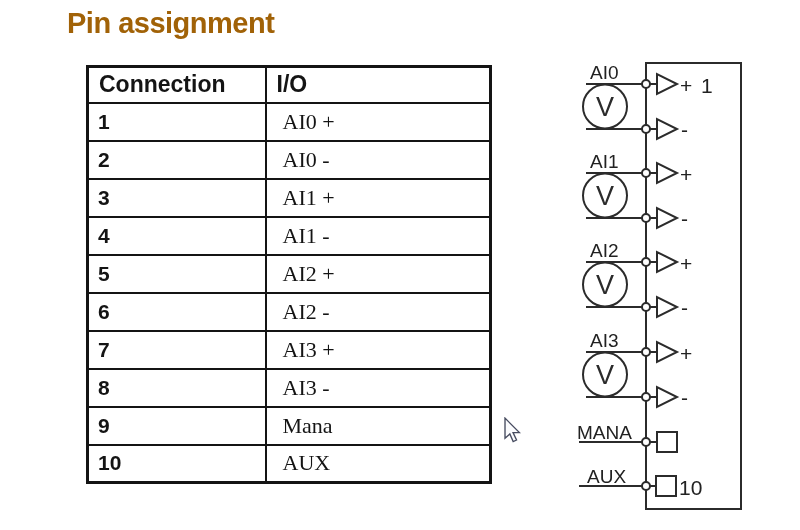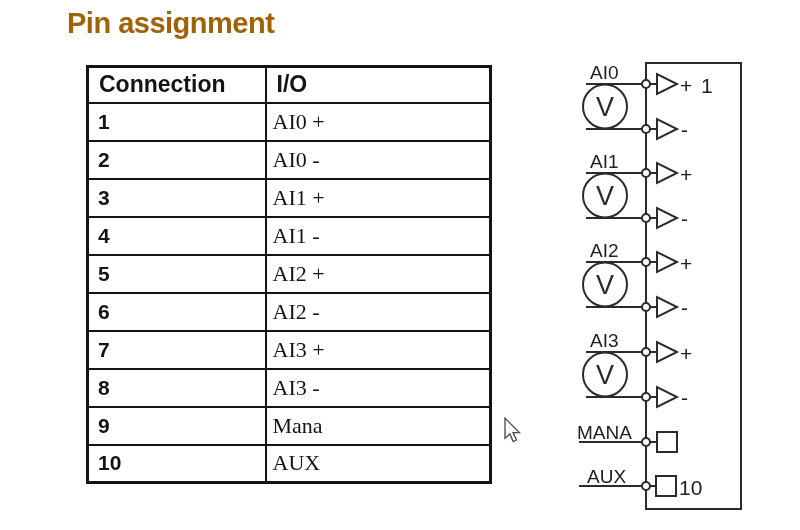--- a/index.html
+++ b/index.html
@@ -33,21 +33,21 @@
   }
   .pin-table th {
     height:36px; text-align:left; padding-left:10px;
     font:bold 23px "Liberation Sans", sans-serif;
   }
   .pin-table td.num {
     height:38px; padding-left:9px;
     font:bold 21px "Liberation Sans", sans-serif;
   }
   .pin-table td.io {
-    padding-left:6px;
+    padding-left:16px;
     font:22px "Liberation Serif", serif;
   }
   svg.diagram { position:absolute; left:555px; top:55px; }
   .box  { fill:none; stroke:#2b2b2b; stroke-width:2; }
   .wire { fill:none; stroke:#2b2b2b; stroke-width:2; }
   .meter{ fill:#fff; stroke:#2b2b2b; stroke-width:2; }
   .dot  { fill:#fff; stroke:#2b2b2b; stroke-width:2; }
   .tri  { fill:#fff; stroke:#2b2b2b; stroke-width:2; stroke-linejoin:miter; }
   .sq   { fill:#fff; stroke:#2b2b2b; stroke-width:2; }
   .vtext  { font:27px "Liberation Sans", sans-serif; fill:#2b2b2b; text-anchor:middle; dominant-baseline:central; }

